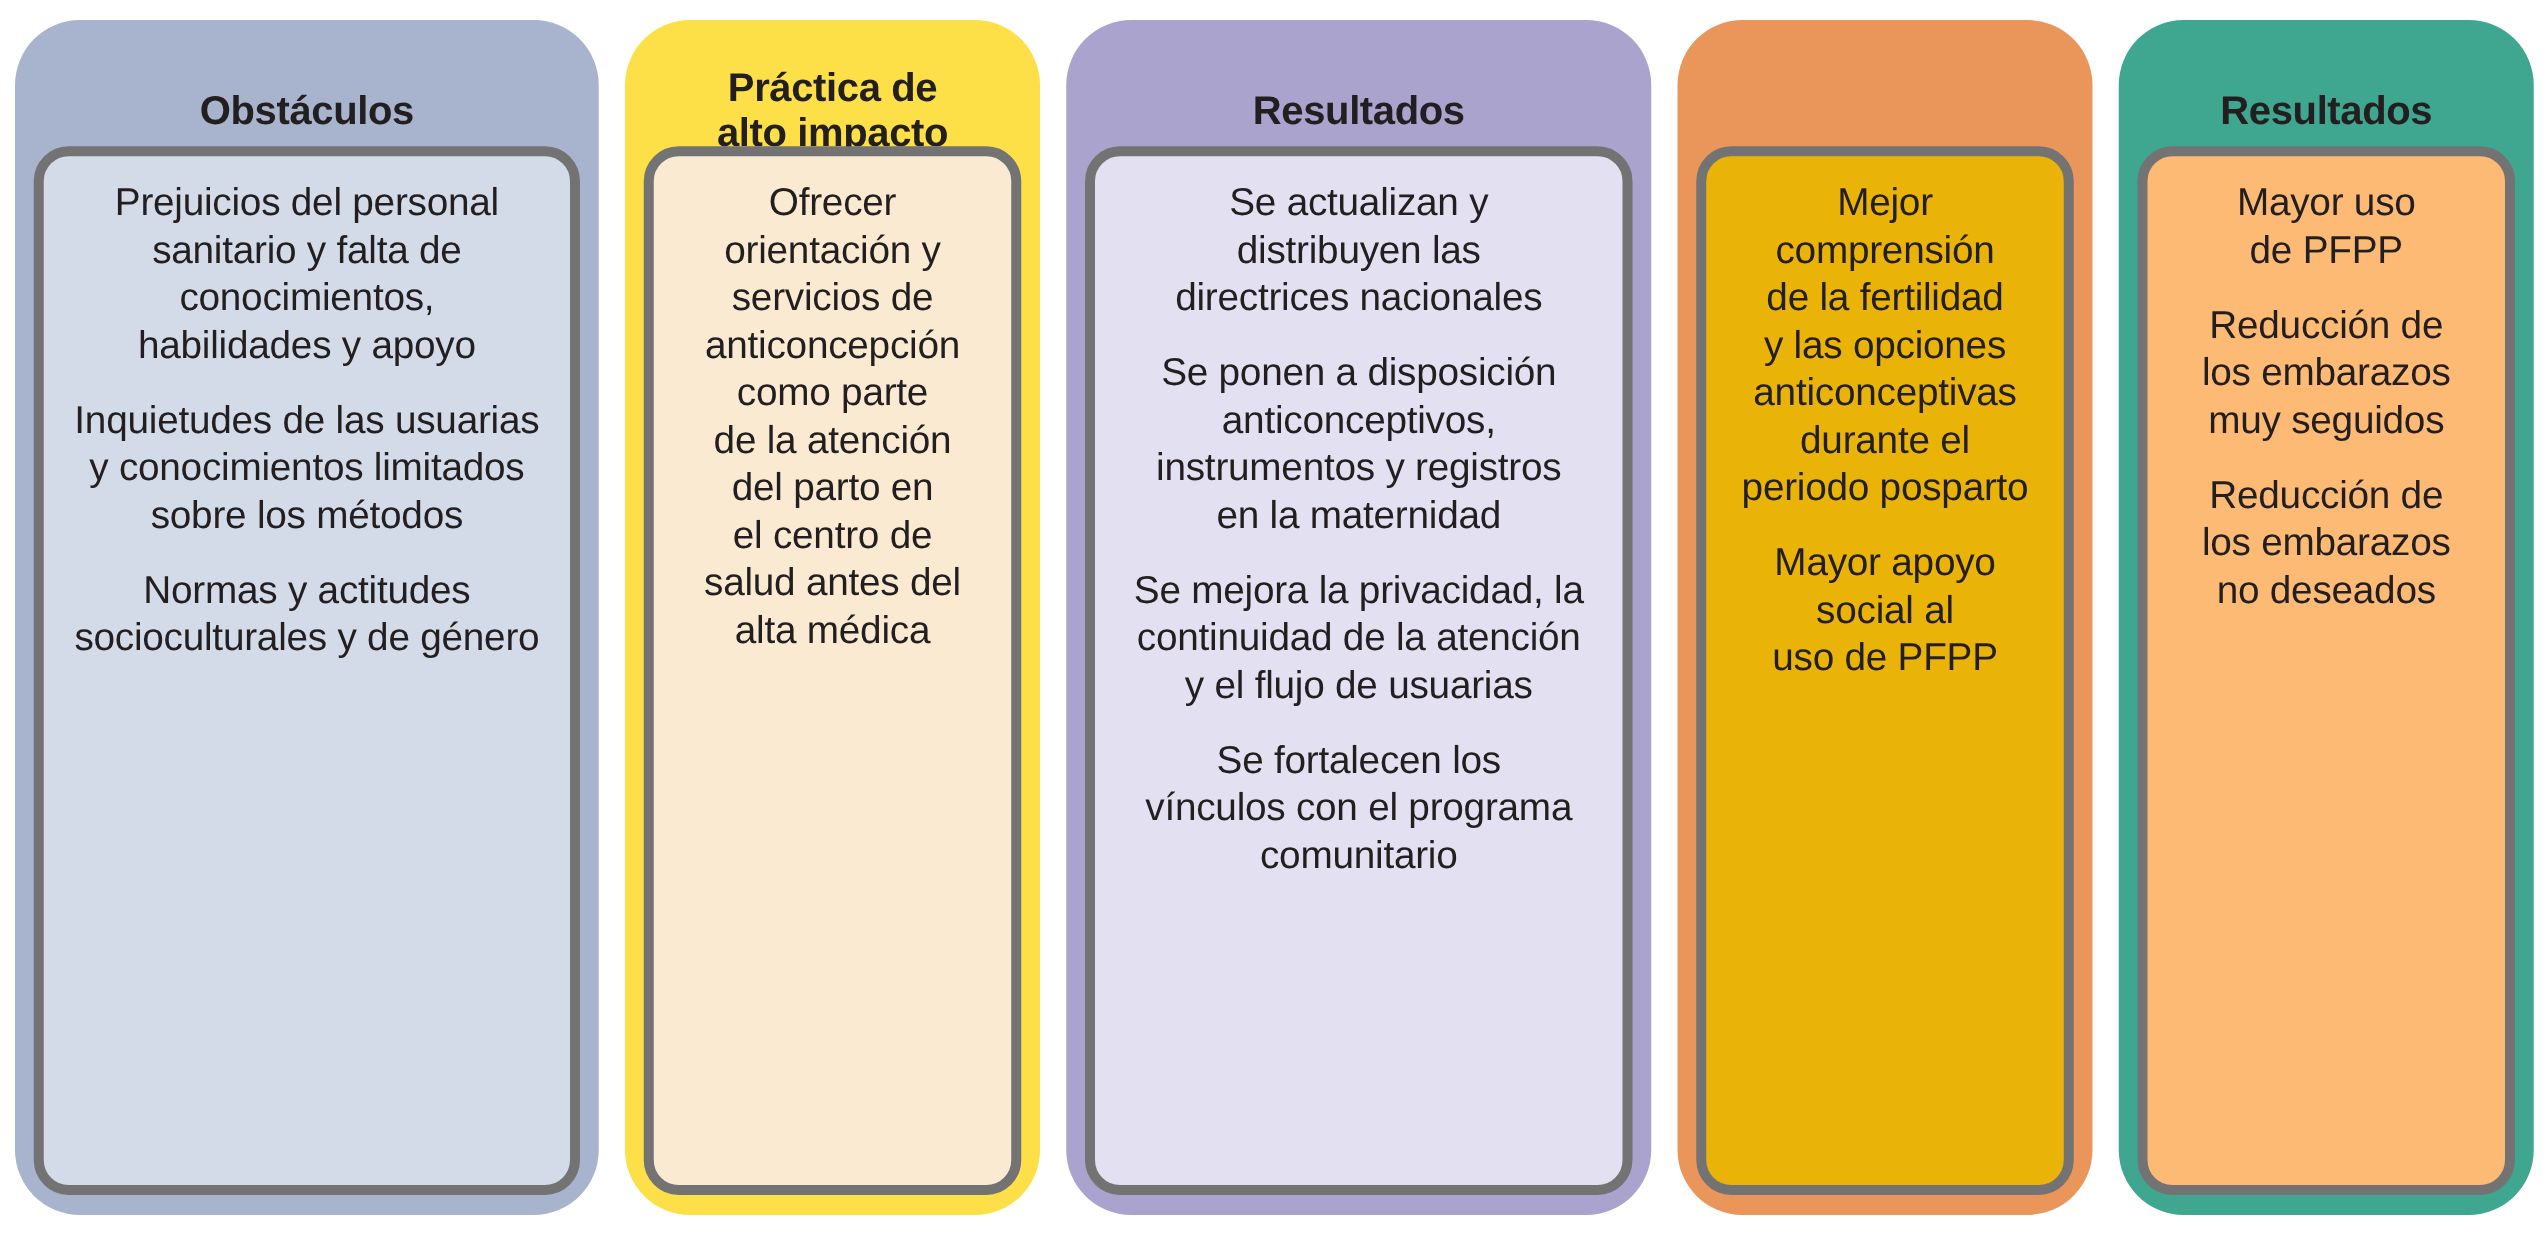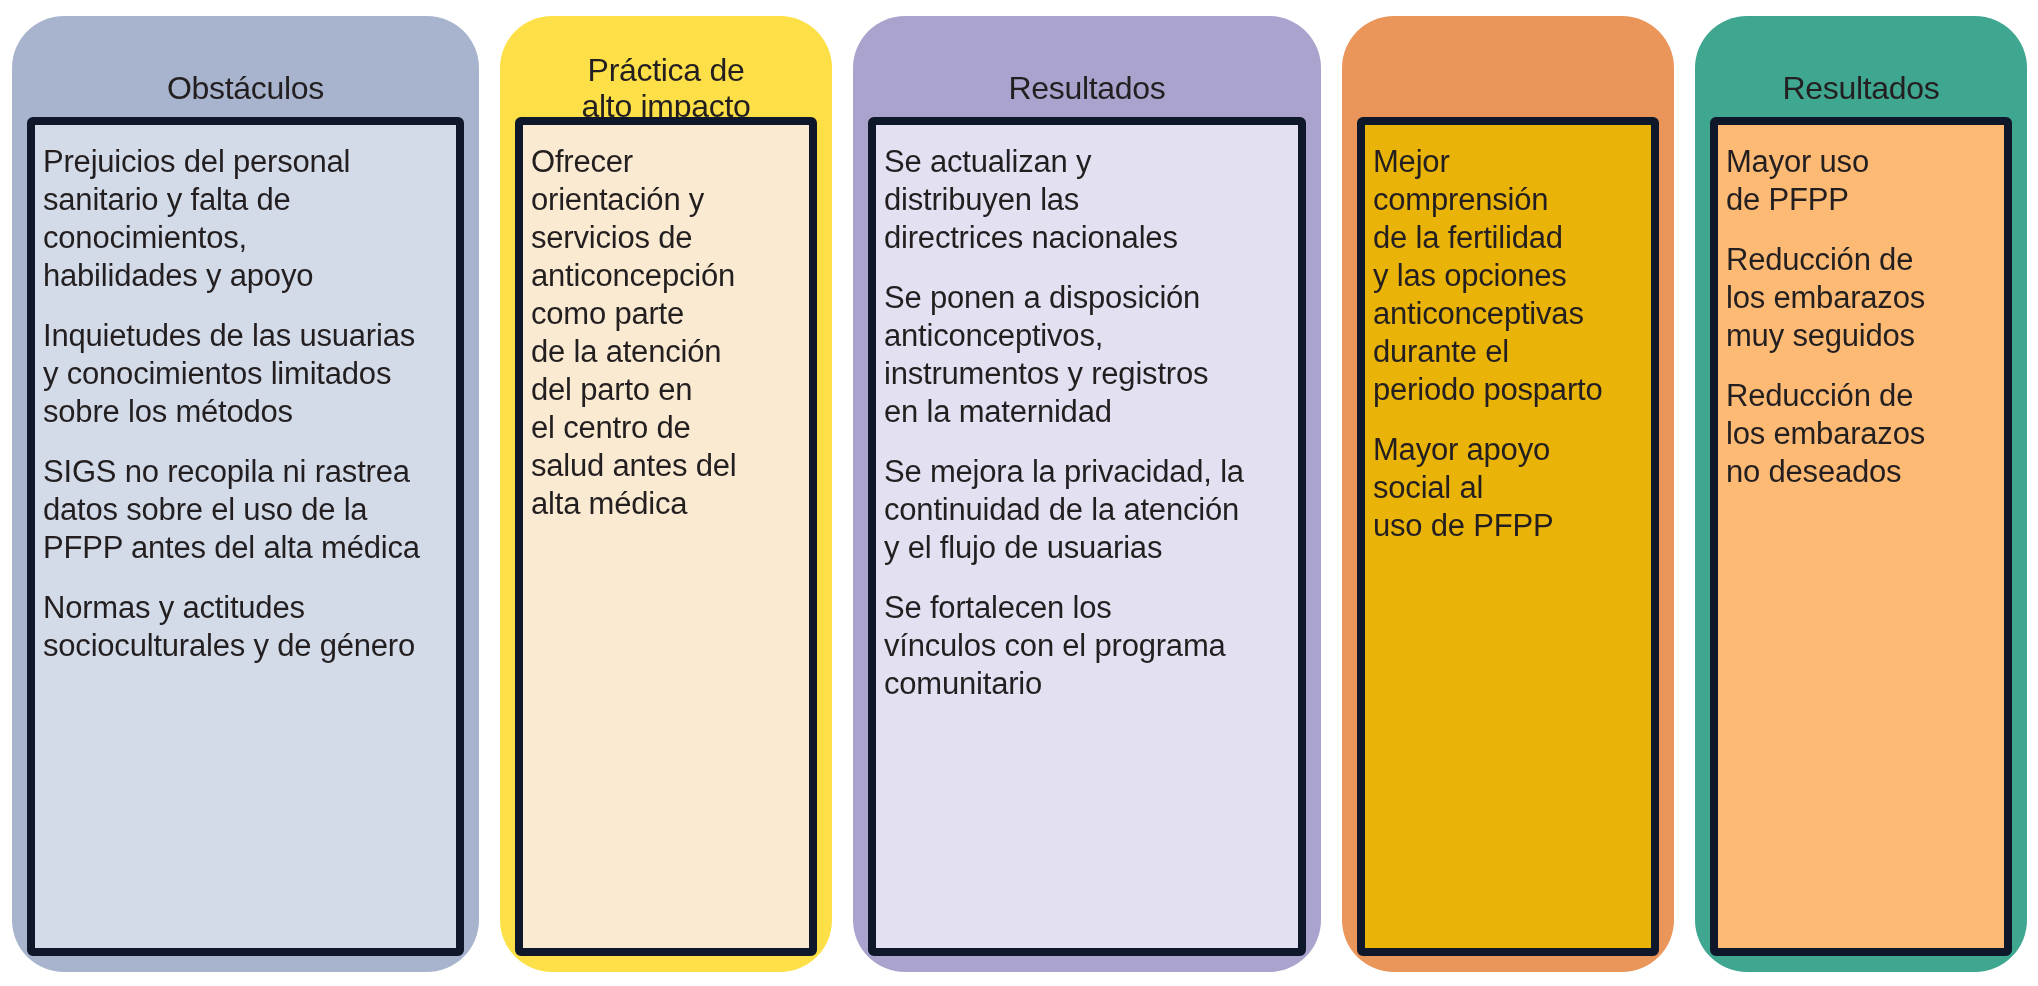--- a/index.html
+++ b/index.html
@@ -25,38 +25,39 @@
     .col-header {
       position: absolute;
       left: 0;
       right: 0;
       top: 0;
       height: 126px;
       display: flex;
       align-items: center;
       justify-content: center;
       text-align: center;
-      font-weight: normal;
+      font-weight: bold;
       font-size: 32px;
       line-height: 36px;
       letter-spacing: -0.3px;
       white-space: pre-line;
       padding-top: 18px;
       box-sizing: border-box;
     }
     .col-inner {
       position: absolute;
       top: 101px;
       left: 15px;
       right: 15px;
       bottom: 16px;
-      border: 8px solid #0f172a;
-      border-radius: 6px;
+      border: 8px solid #737373;
+      border-radius: 28px;
       box-sizing: border-box;
       padding: 18px 8px 0 8px;
+      text-align: center;
     }
     .item {
       font-size: 31px;
       line-height: 38px;
       margin: 0 0 22px 0;
       white-space: pre-line;
       letter-spacing: -0.2px;
     }
   </style>
 </head>
@@ -65,23 +66,20 @@
 <div class="col" style="left:12px;width:467px;background:#A8B4CE;">
   <div class="col-header">Obstáculos</div>
   <div class="col-inner" style="background:#D3DAE8;">
     <div class="item">Prejuicios del personal
 sanitario y falta de
 conocimientos,
 habilidades y apoyo</div>
     <div class="item">Inquietudes de las usuarias
 y conocimientos limitados
 sobre los métodos</div>
-    <div class="item">SIGS no recopila ni rastrea
-datos sobre el uso de la
-PFPP antes del alta médica</div>
     <div class="item">Normas y actitudes
 socioculturales y de género</div>
   </div>
 </div>
 
 <div class="col" style="left:500px;width:332px;background:#fde047;">
   <div class="col-header">Práctica de
 alto impacto</div>
   <div class="col-inner" style="background:#FAEAD2;">
     <div class="item">Ofrecer

